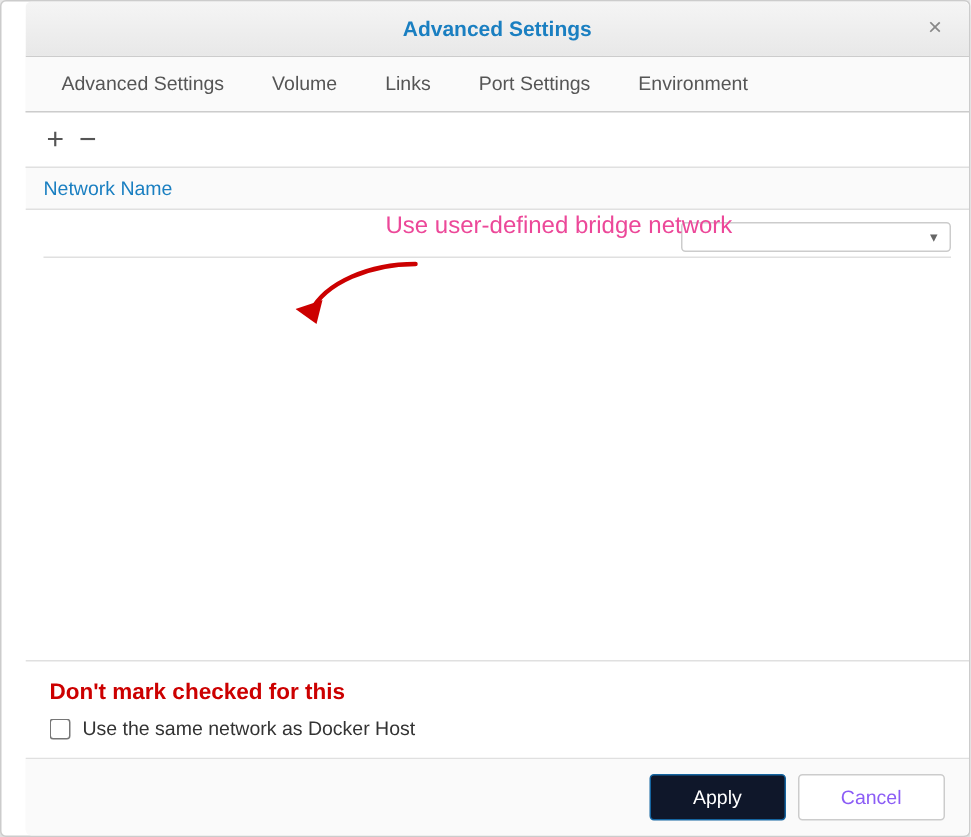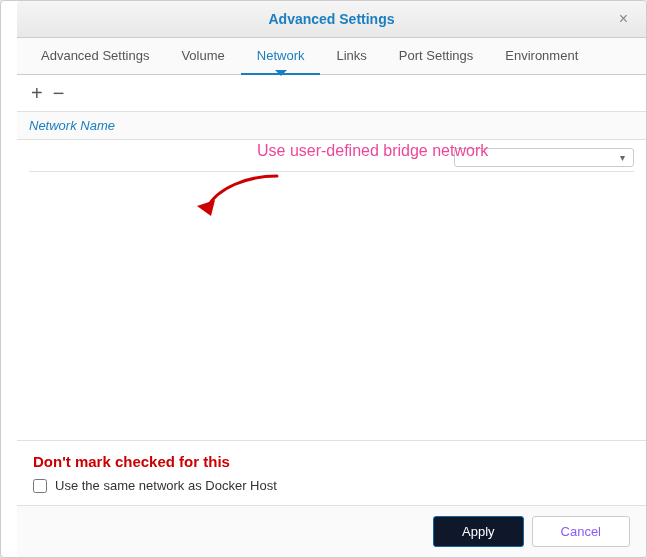--- a/index.html
+++ b/index.html
@@ -112,21 +112,20 @@
       display: flex;
       padding: 6px 12px;
       border-bottom: 1px solid #e0e0e0;
       background: #fafafa;
     }
     .col-network-name {
       width: 200px;
       color: #1a7fc1;
       font-weight: 500;
       font-size: 13px;
-      font-style: italic;
     }
     .table-row-area {
       flex: 1;
       padding: 4px 12px;
       position: relative;
       overflow: hidden;
     }
     .empty-row {
       display: flex;
       padding: 4px 0;
@@ -236,21 +235,20 @@
 <div class="dialog">
 
   <div class="title-bar">
     <span class="title-bar-title">Advanced Settings</span>
     <button class="close-btn">×</button>
   </div>
 
   <div class="tabs">
     <div class="tab">Advanced Settings</div>
     <div class="tab">Volume</div>
-    <div class="tab active tab-indicator">Network</div>
     <div class="tab">Links</div>
     <div class="tab">Port Settings</div>
     <div class="tab">Environment</div>
   </div>
 
   <div class="toolbar">
     <button class="icon-btn">+</button>
     <button class="icon-btn">−</button>
   </div>
 

